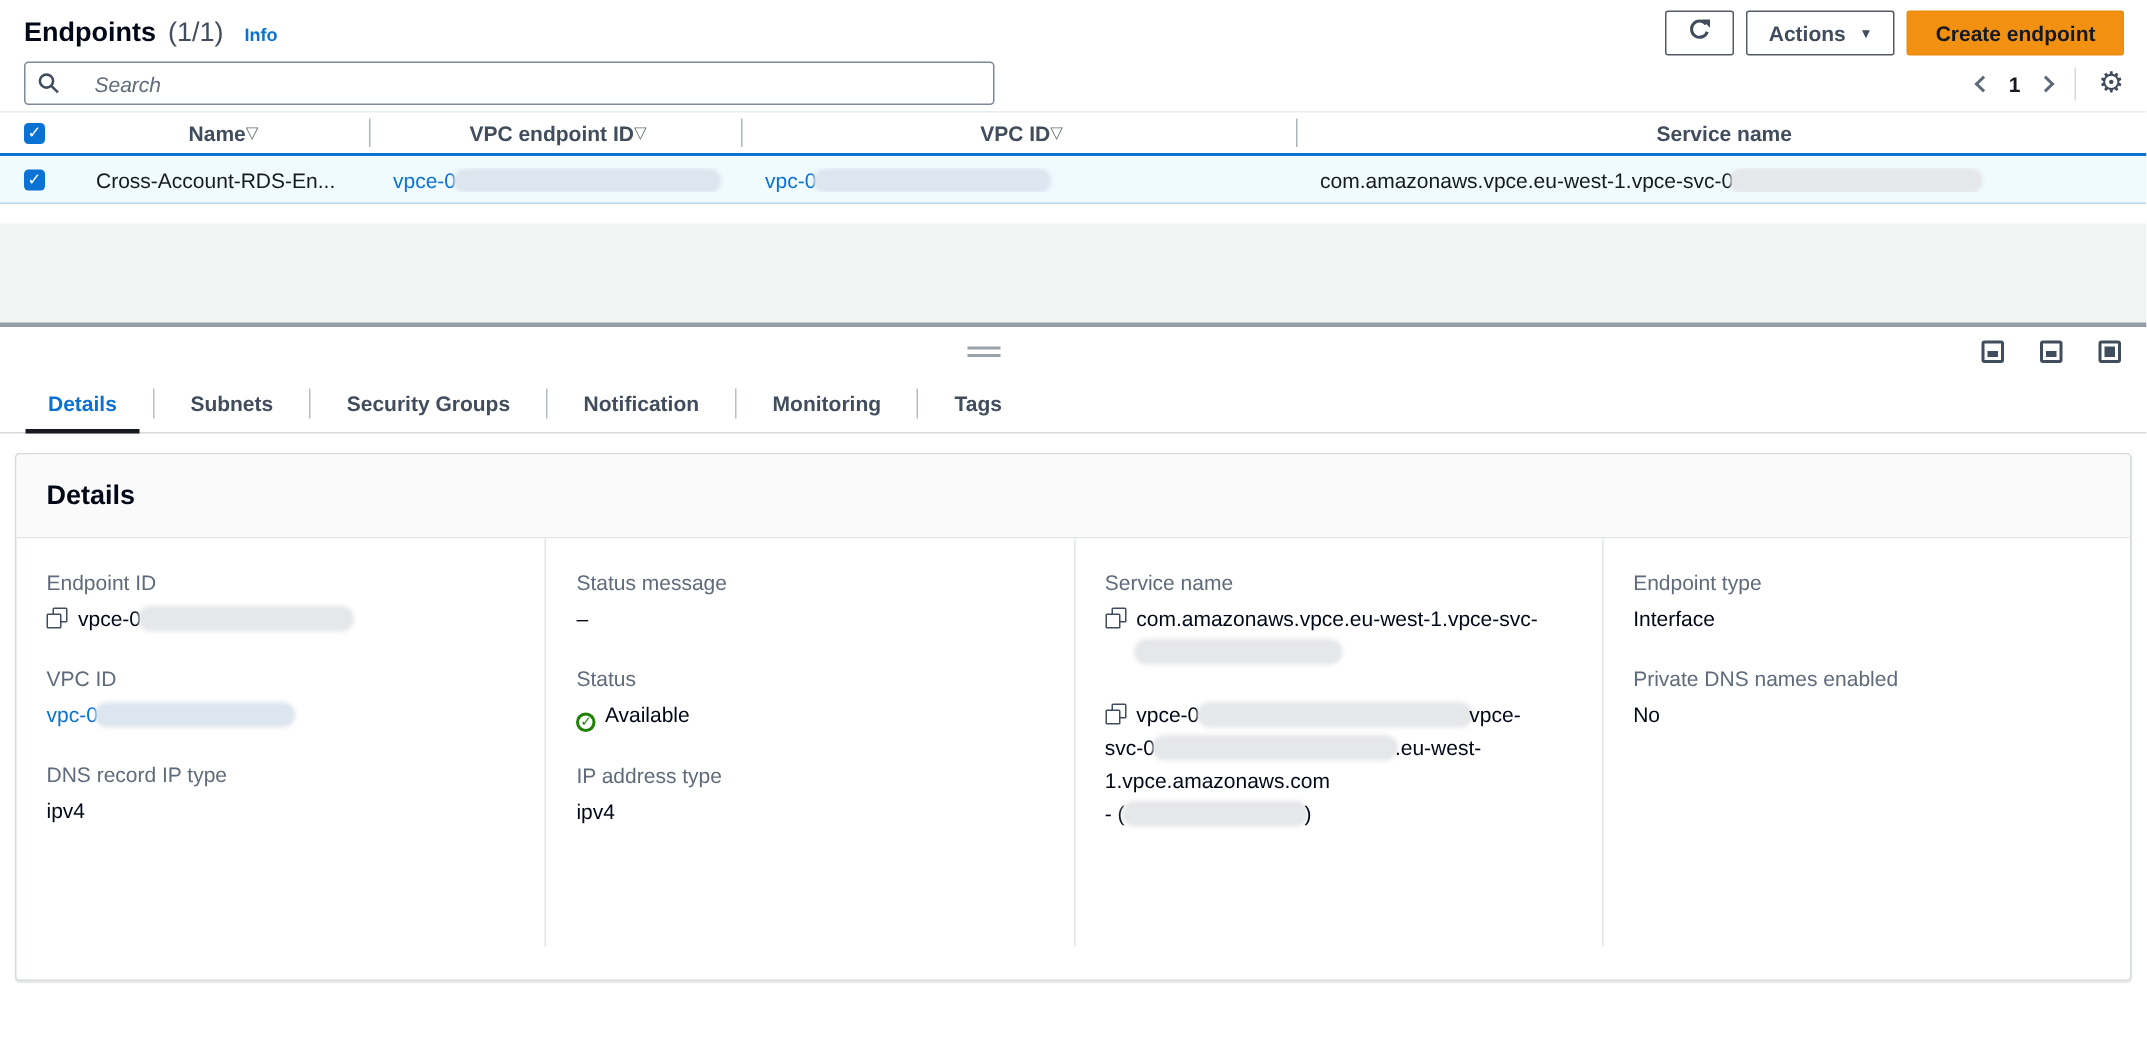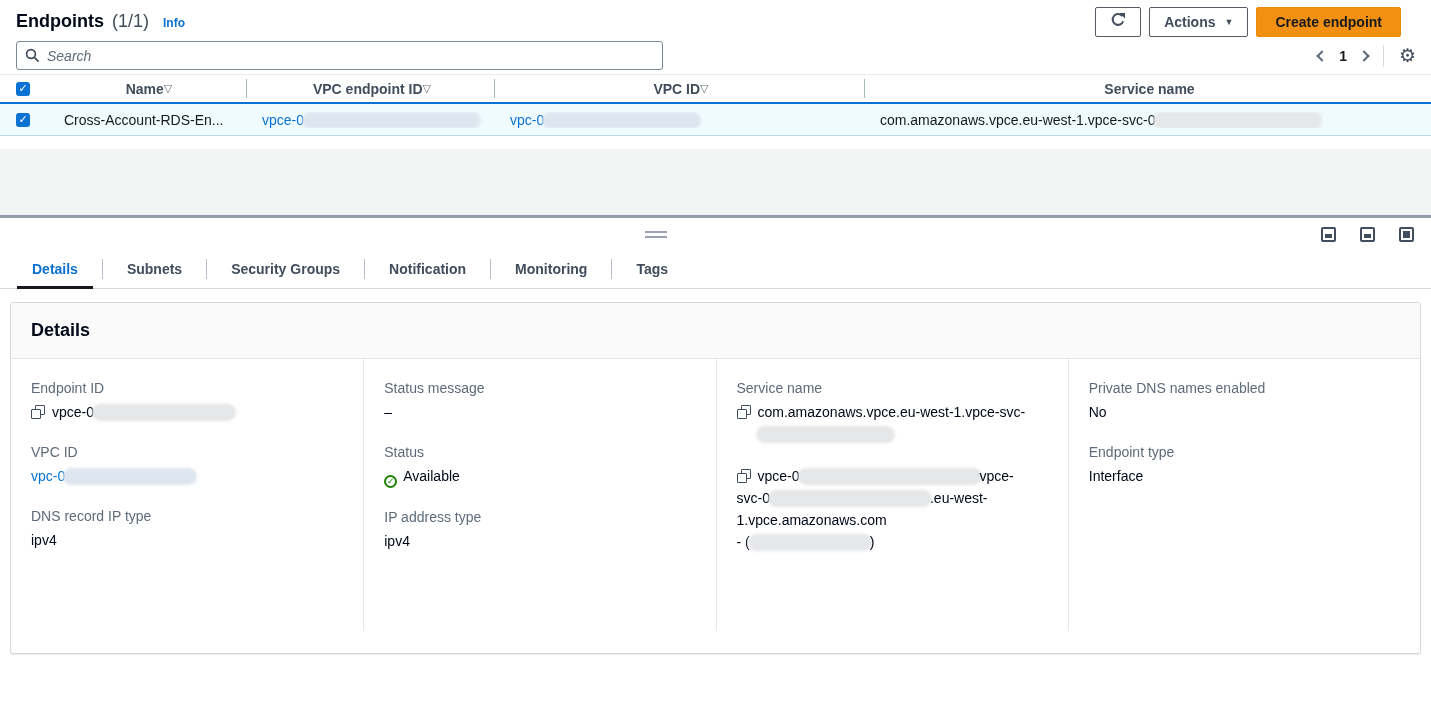--- a/index.html
+++ b/index.html
@@ -1,37 +1,37 @@
 <!DOCTYPE html>
 <html><head>
 <meta charset="utf-8">
 <style>
   * { margin:0; padding:0; box-sizing:border-box; }
   html,body { width:1431px; height:701px; overflow:hidden; background:#fff; }
   body { font-family:"Liberation Sans","DejaVu Sans",sans-serif; font-size:14px; color:#16191f; }
   .page { position:relative; width:1431px; height:701px; overflow:hidden; }
 
   
-  .toolbar { display:flex; justify-content:space-between; align-items:center; padding:5px 30px 0 16px; height:38px; }
+  .toolbar { display:flex; justify-content:space-between; align-items:center; padding:5px 15px 0 16px; height:38px; }
   .title-wrap { display:flex; align-items:baseline; gap:8px; }
   .page-title { font-size:18px; font-weight:700; color:#000716; }
   .page-count { font-size:18px; font-weight:400; color:#414d5c; }
   .info-link { font-size:12px; font-weight:700; color:#0972d3; margin-left:6px; cursor:pointer; }
   .btn-group { display:flex; gap:8px; align-items:center; }
   .btn { height:30px; display:inline-flex; align-items:center; justify-content:flex-start; gap:9px;
          border:1px solid #545b64; border-radius:2px; background:#fff; color:#414d5c;
          font-weight:700; font-size:14px; padding:0 14px; cursor:pointer; }
   .btn-primary { background:#f29111; border-color:#eb8c0c; color:#16191f; padding:0 18px; }
   .caret { font-size:9px; color:#414d5c; }
 
   
   .search-row { display:flex; justify-content:space-between; align-items:center; padding:3px 15px 4px 16px; }
   .search-box { position:relative; width:647px; }
   .search-box input { width:100%; height:29px; border:1px solid #7d8998; border-radius:3px;
-                      padding:0 8px 0 30px; font-size:14px; font-style:italic; color:#16191f;
+                      padding:0 8px 0 46px; font-size:14px; font-style:italic; color:#16191f;
                       font-family:"Liberation Sans","DejaVu Sans",sans-serif; outline:none; }
   .search-box input::placeholder { color:#5f6b7a; font-style:italic; }
   .search-icon { position:absolute; left:9px; top:7px; }
   .pager { display:flex; align-items:center; gap:13px; }
   .chev { display:inline-block; width:8px; height:8px; border-left:2px solid #5f6b7a; border-bottom:2px solid #5f6b7a; cursor:pointer; }
   .chev-left { transform:rotate(45deg); }
   .chev-right { transform:rotate(225deg); }
   .page-num { font-weight:700; color:#16191f; }
   .pager-sep { width:1px; height:22px; background:#d5dbdb; margin:0 2px; }
   .gear { font-size:19px; color:#414d5c; line-height:1; cursor:pointer; }
@@ -286,25 +286,25 @@
               <div class="dns-line"><span class="copy"></span><span>vpce-0</span><span class="blob" style="width:180px"></span><span>vpce-</span></div>
               <div class="dns-line"><span>svc-0</span><span class="blob" style="width:160px"></span><span>.eu-west-</span></div>
               <div class="dns-line">1.vpce.amazonaws.com</div>
               <div class="dns-line"><span>- (</span><span class="blob" style="width:120px"></span><span>)</span></div>
             </div>
           </div>
         </div>
 
         <div class="col">
           <div class="field">
+            <div class="label">Endpoint type</div>
+            <div class="value">Interface</div>
+          </div>
+          <div class="field">
             <div class="label">Private DNS names enabled</div>
             <div class="value">No</div>
           </div>
-          <div class="field">
-            <div class="label">Endpoint type</div>
-            <div class="value">Interface</div>
-          </div>
         </div>
 
       </div>
     </div>
   </div>
 </div>
 
 </body></html>

